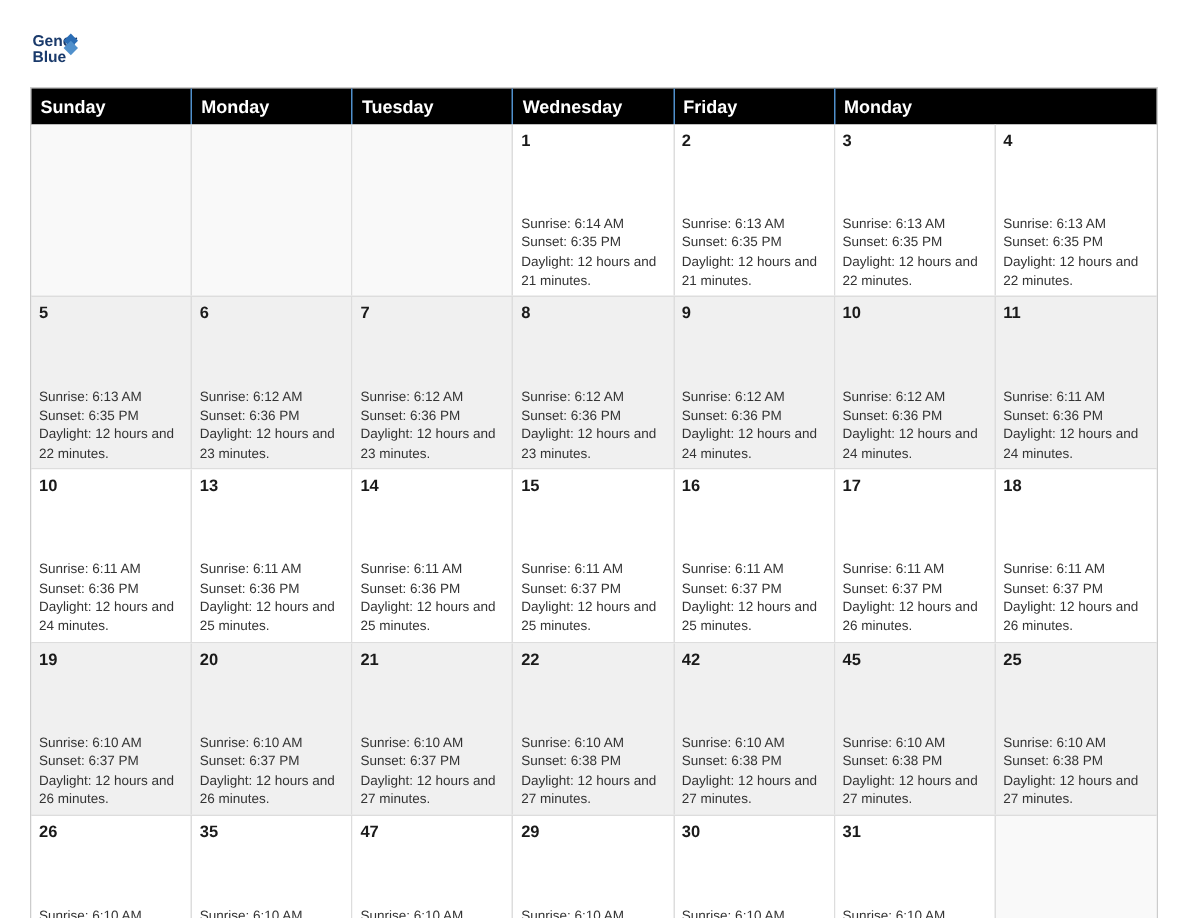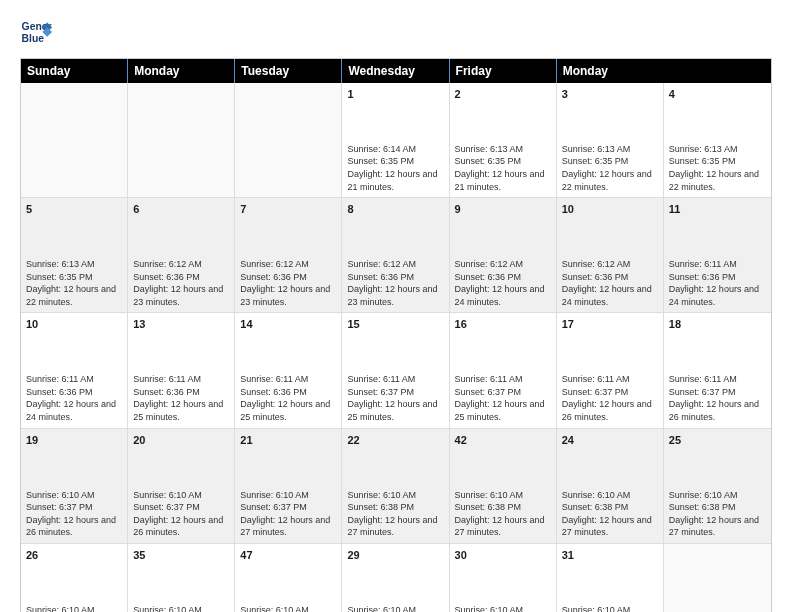--- a/index.html
+++ b/index.html
@@ -230,21 +230,21 @@
           </div>
           <div class="cal-cell shaded">
             <div class="day-num">22</div>
             <div class="cell-info">Sunrise: 6:10 AM<br>Sunset: 6:38 PM<br>Daylight: 12 hours and 27 minutes.</div>
           </div>
           <div class="cal-cell shaded">
             <div class="day-num">42</div>
             <div class="cell-info">Sunrise: 6:10 AM<br>Sunset: 6:38 PM<br>Daylight: 12 hours and 27 minutes.</div>
           </div>
           <div class="cal-cell shaded">
-            <div class="day-num">24</div>
+            <div class="day-num">45</div>
             <div class="cell-info">Sunrise: 6:10 AM<br>Sunset: 6:38 PM<br>Daylight: 12 hours and 27 minutes.</div>
           </div>
           <div class="cal-cell shaded">
             <div class="day-num">25</div>
             <div class="cell-info">Sunrise: 6:10 AM<br>Sunset: 6:38 PM<br>Daylight: 12 hours and 27 minutes.</div>
           </div>
         </div>
         <div class="cal-row">
           <div class="cal-cell">
             <div class="day-num">26</div>

